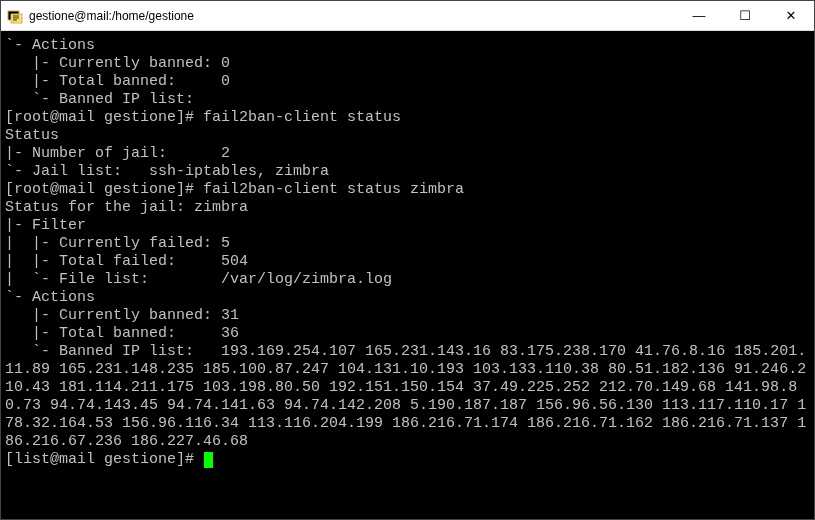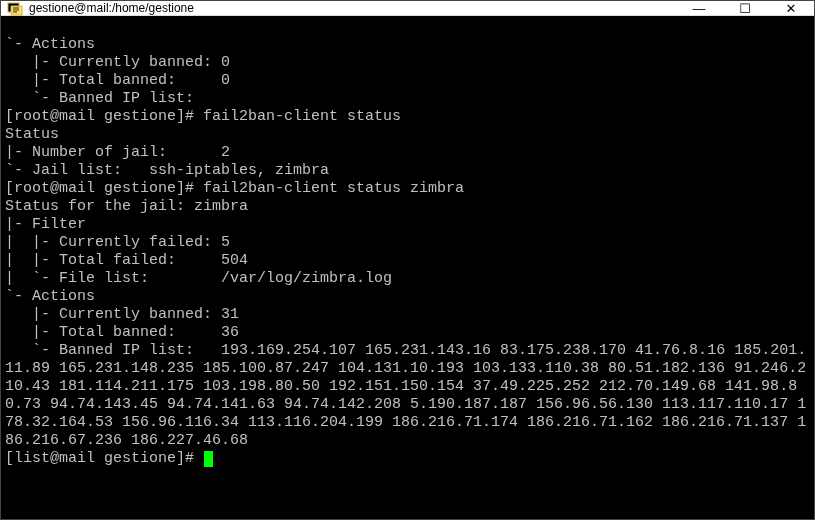--- a/index.html
+++ b/index.html
@@ -11,21 +11,21 @@
     overflow: hidden;
   }
   .window {
     width: 815px;
     height: 520px;
     display: flex;
     flex-direction: column;
     border: 1px solid #444;
   }
   .titlebar {
-    height: 15px;
+    height: 30px;
     background: #fff;
     display: flex;
     align-items: center;
     padding-left: 6px;
     border-bottom: 1px solid #ddd;
   }
   .titlebar .app-icon {
     width: 16px;
     height: 16px;
     margin-right: 6px;
@@ -52,21 +52,21 @@
     color: #000;
     background: #fff;
   }
   .terminal {
     flex: 1;
     background: #000;
     color: #c0c0c0;
     font-family: "Courier New", monospace;
     font-size: 15px;
     line-height: 18px;
-    padding: 20px 4px;
+    padding: 6px 4px;
     white-space: pre-wrap;
     word-break: break-all;
     overflow: hidden;
   }
   .cursor {
     display: inline-block;
     width: 9px;
     height: 16px;
     background: #00ff00;
     vertical-align: text-bottom;

